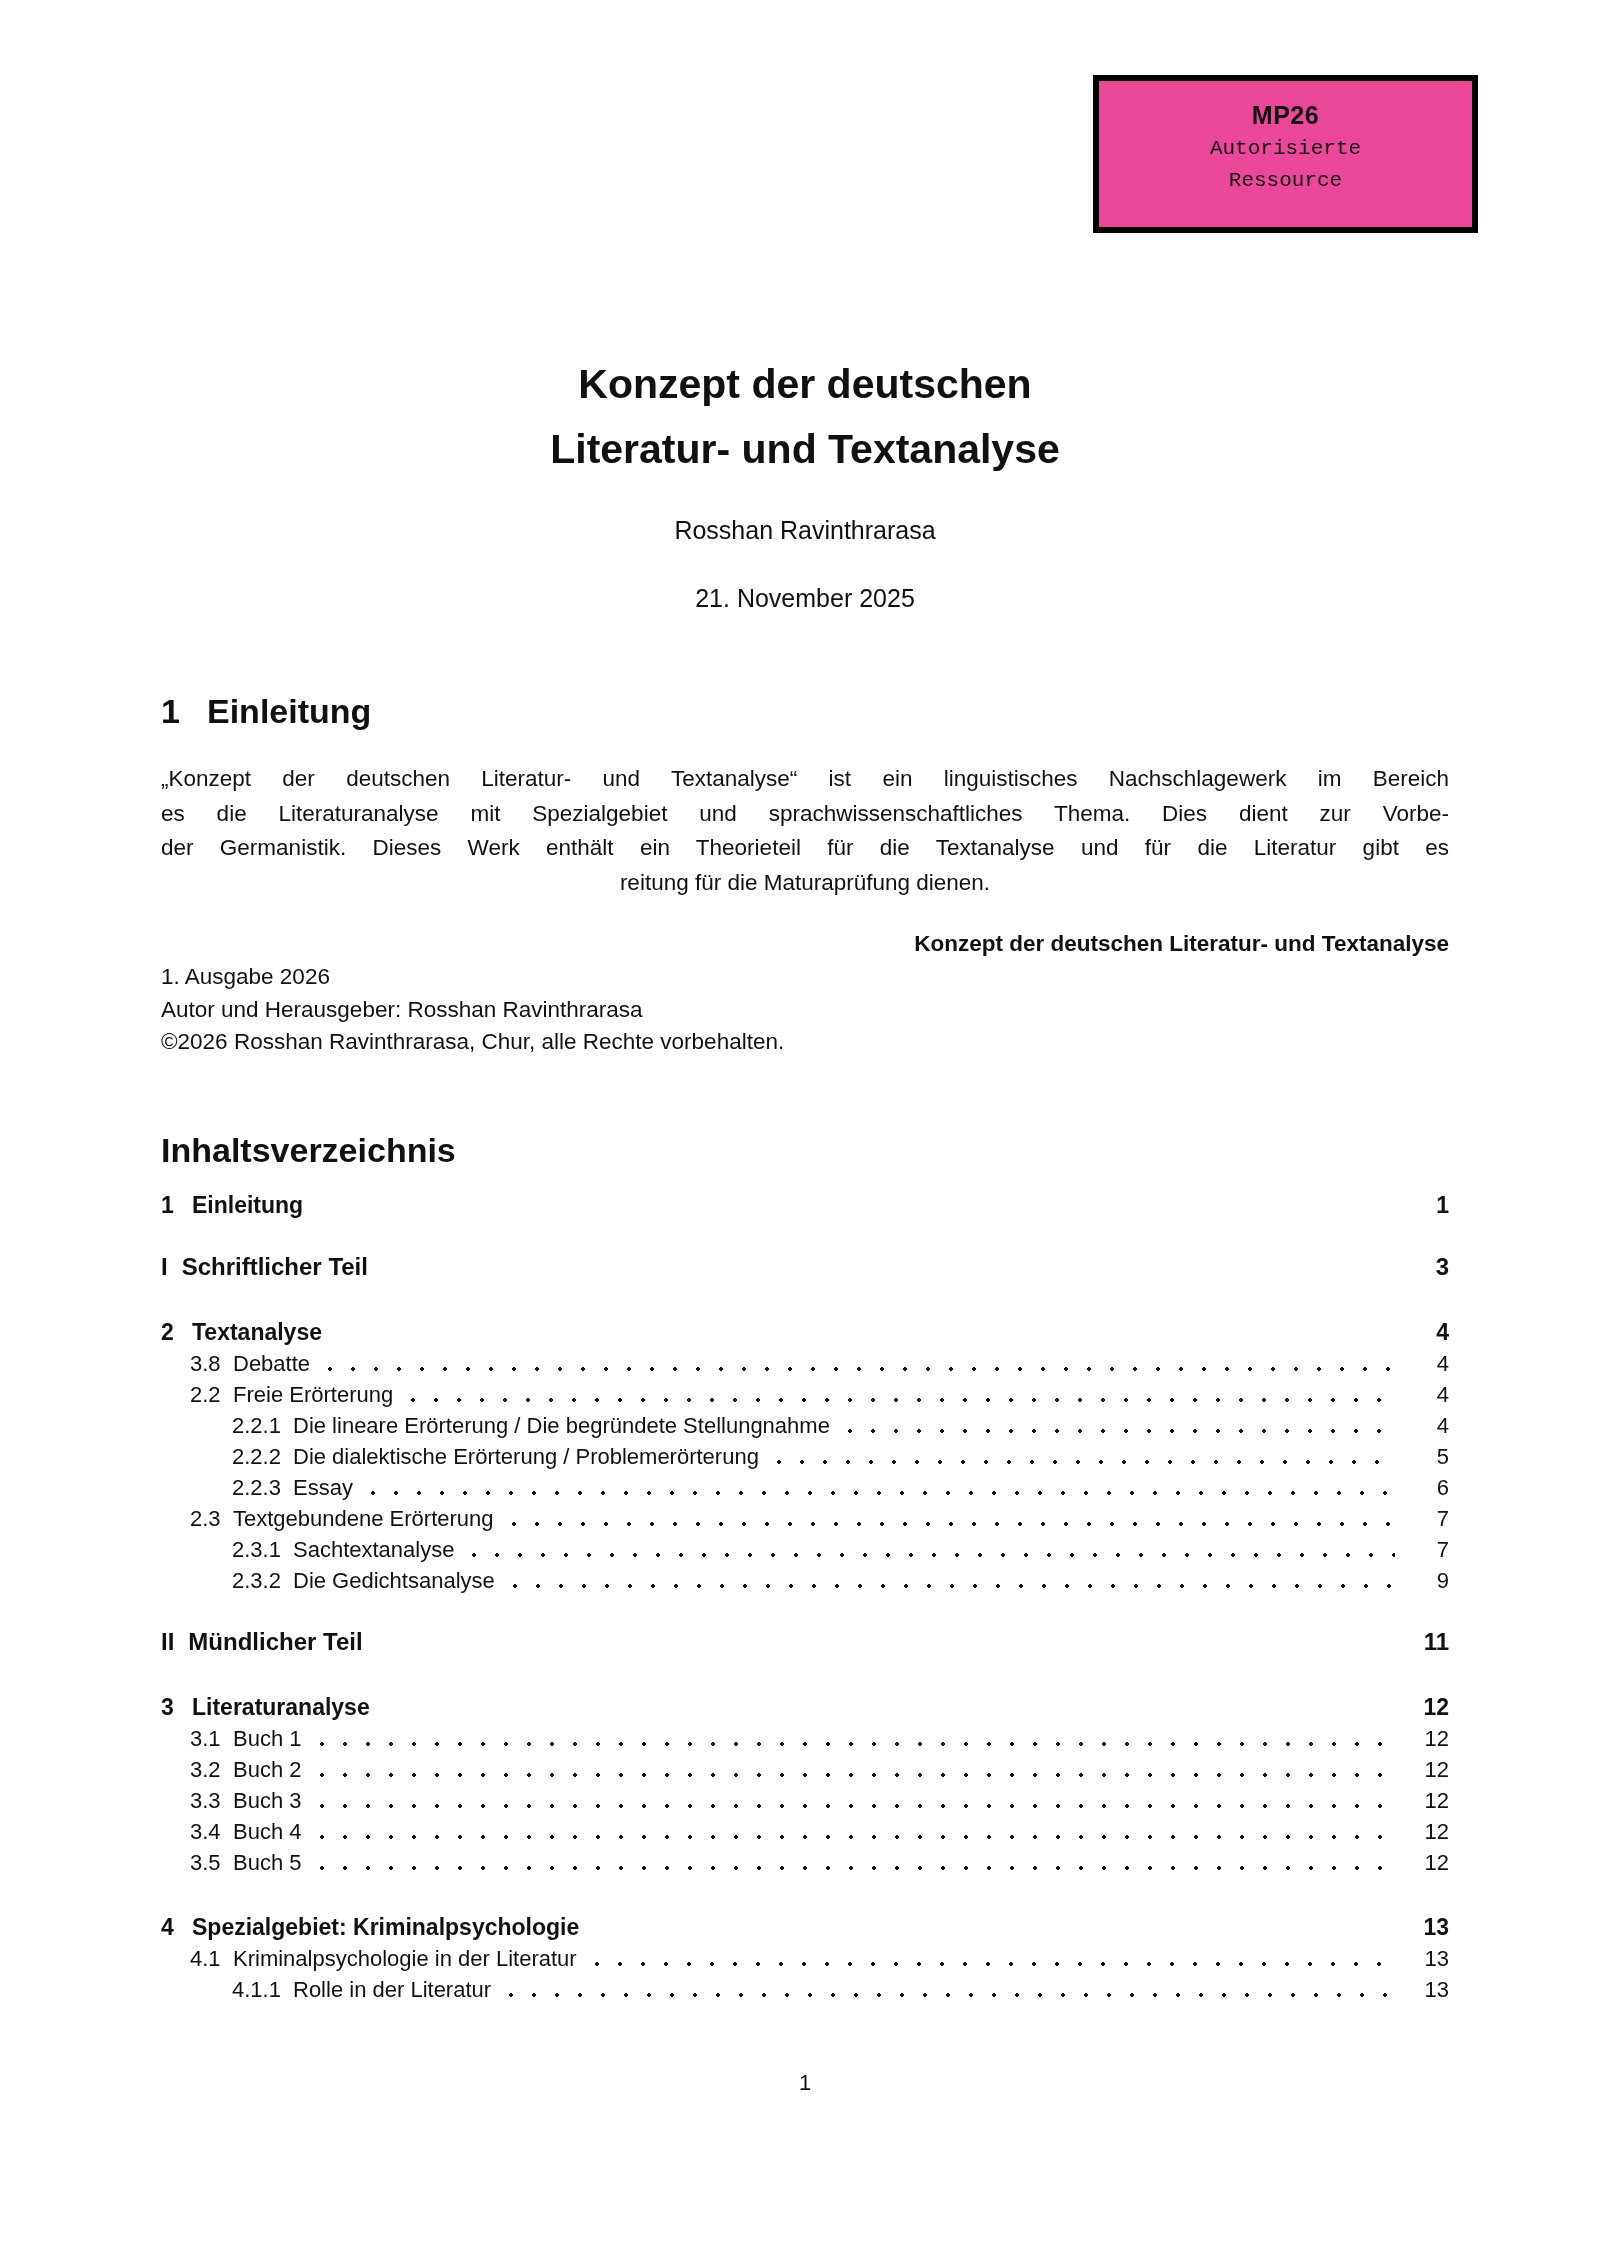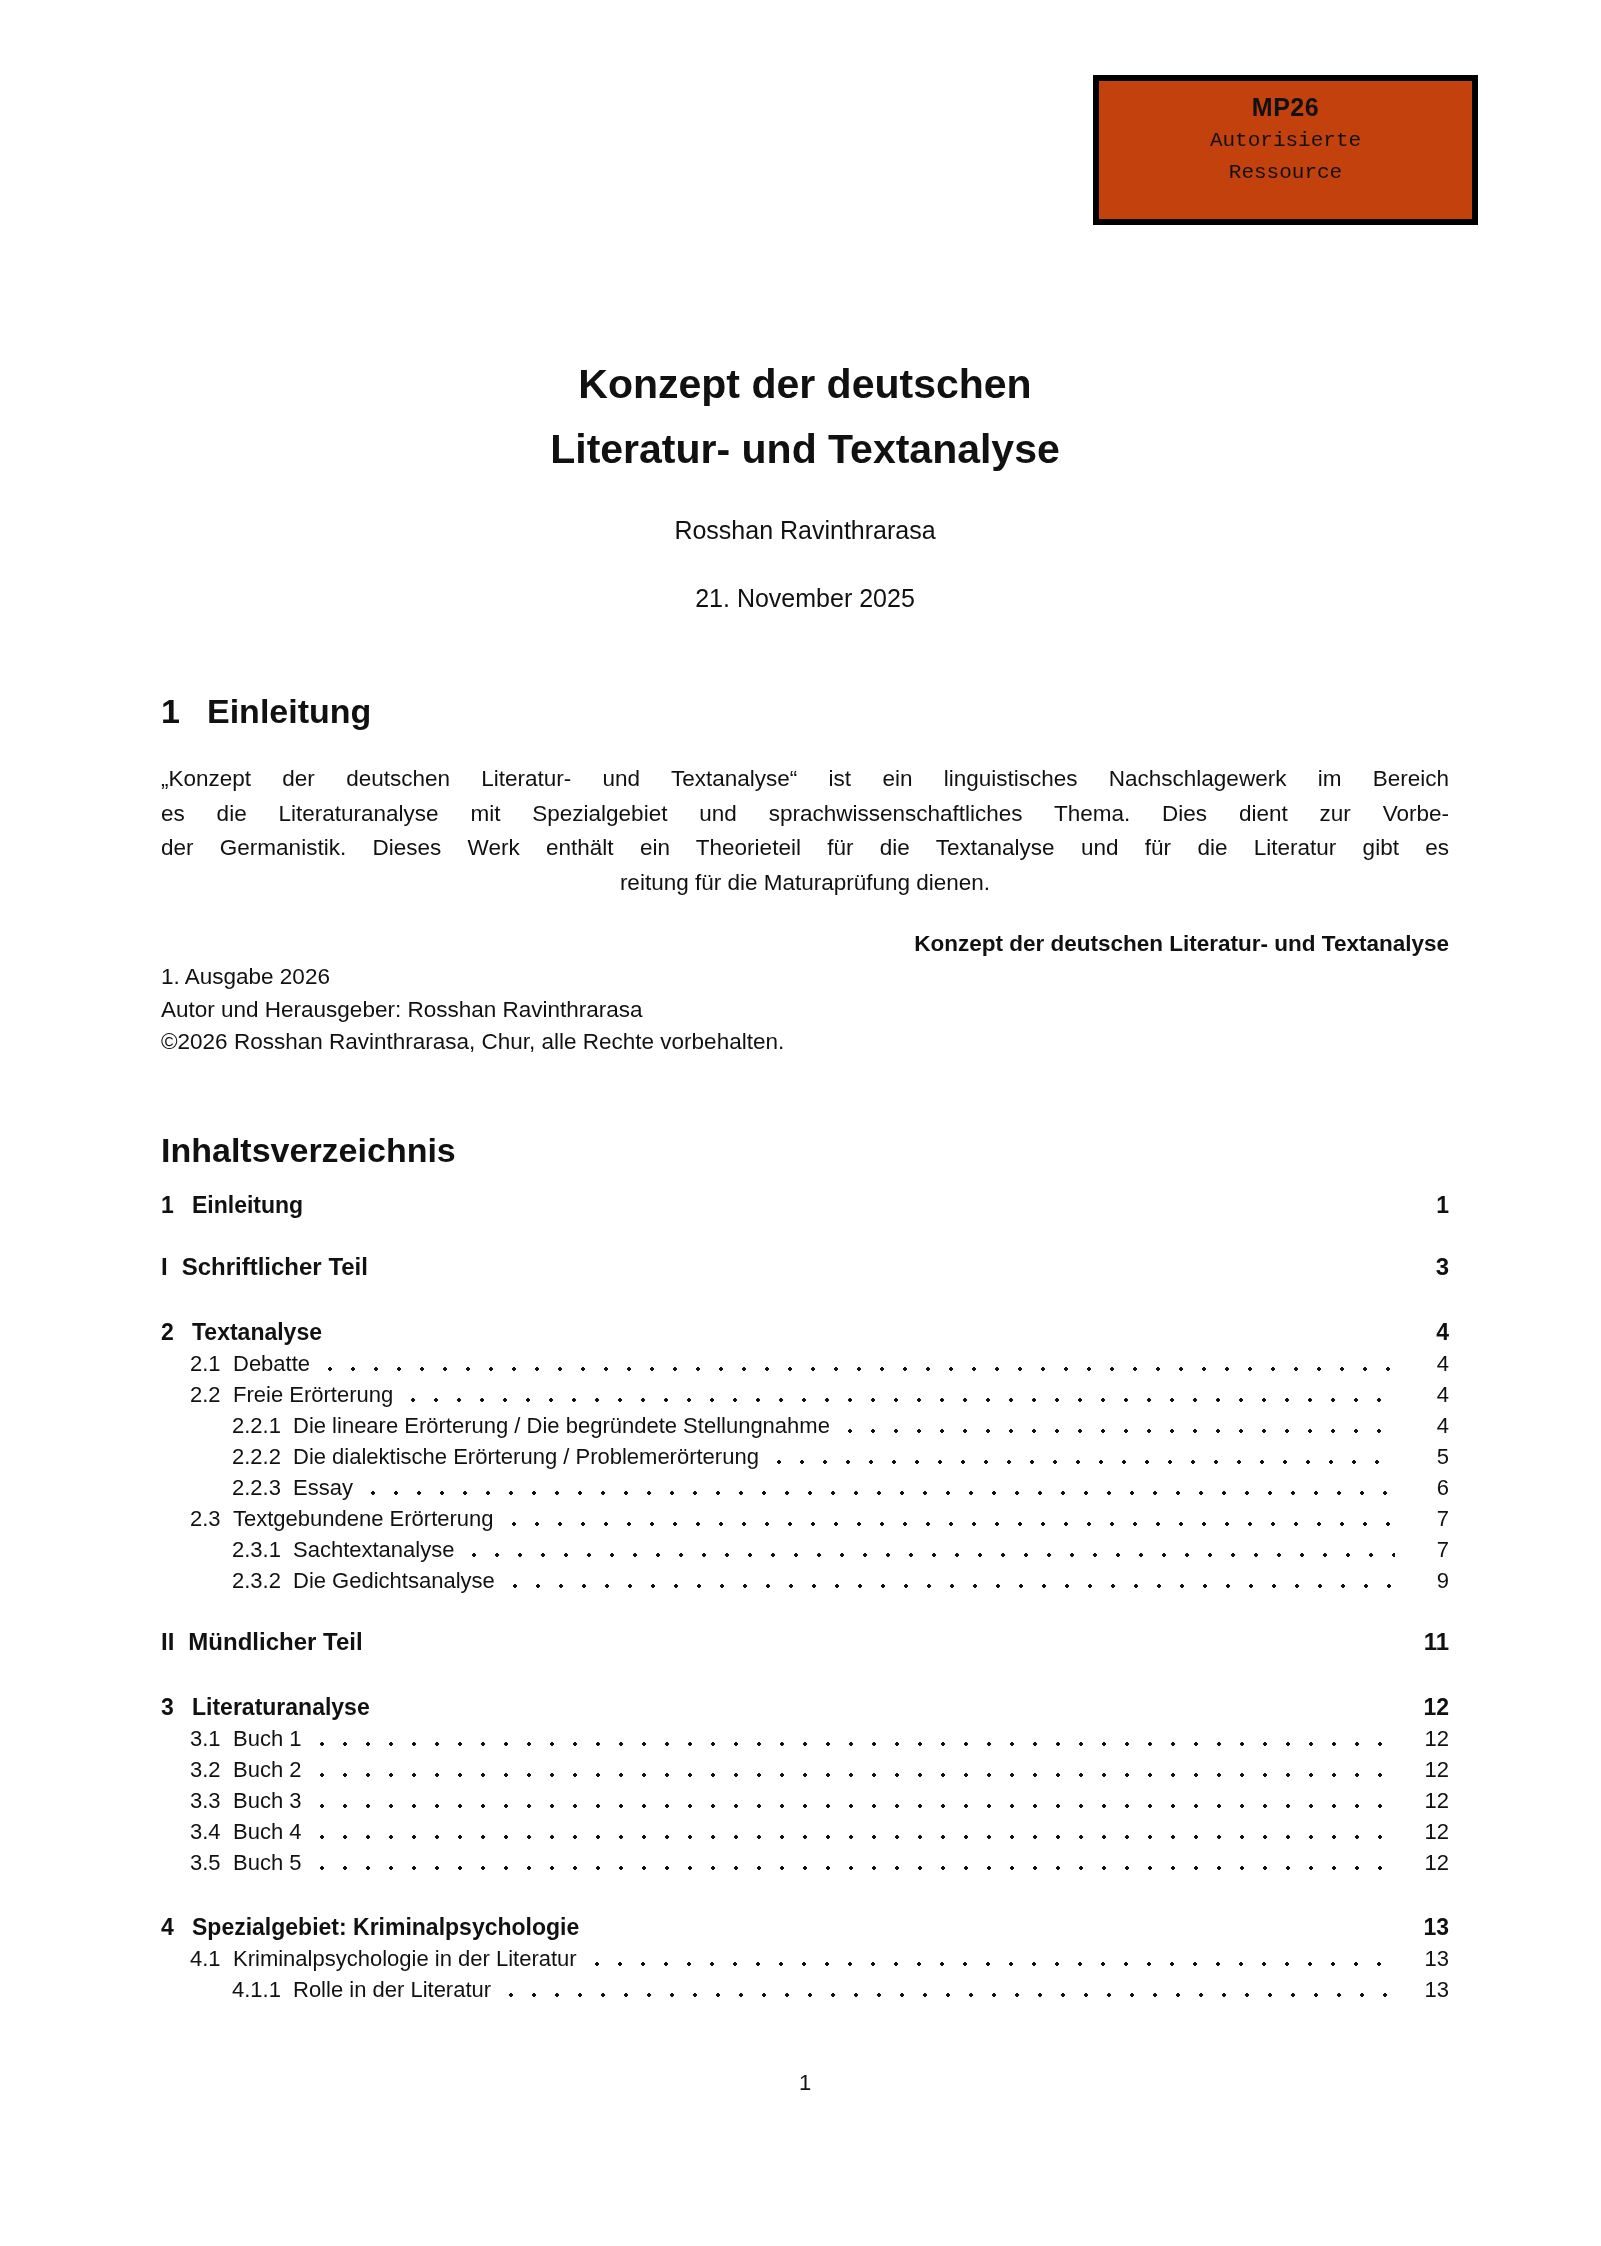--- a/index.html
+++ b/index.html
@@ -22,24 +22,24 @@
     width: 1288px;
   }
 
   
   .stamp {
     position: absolute;
     left: 1093px;
     top: 75px;
     width: 373px;
     height: 130px;
-    background: #c2410c;
+    background: #ec4899;
     border: 6px solid #000000;
     text-align: center;
-    padding-top: 8px;
+    padding-top: 16px;
     box-sizing: content-box;
   }
   .stamp-code {
     font-size: 25px;
     font-weight: bold;
     line-height: 36px;
     letter-spacing: 0.5px;
   }
   .stamp-line {
     font-family: "Liberation Mono", "DejaVu Sans Mono", monospace;
@@ -216,21 +216,21 @@
       </div>
 
       <div class="toc-row sec">
         <span class="num">2</span>
         <span class="ttl">Textanalyse</span>
         <span class="fill"></span>
         <span class="pg">4</span>
       </div>
 
       <div class="toc-row sub">
-        <span class="num">2.1</span>
+        <span class="num">3.8</span>
         <span class="ttl">Debatte</span>
         <span class="dots"></span>
         <span class="pg">4</span>
       </div>
 
       <div class="toc-row sub">
         <span class="num">2.2</span>
         <span class="ttl">Freie Erörterung</span>
         <span class="dots"></span>
         <span class="pg">4</span>

